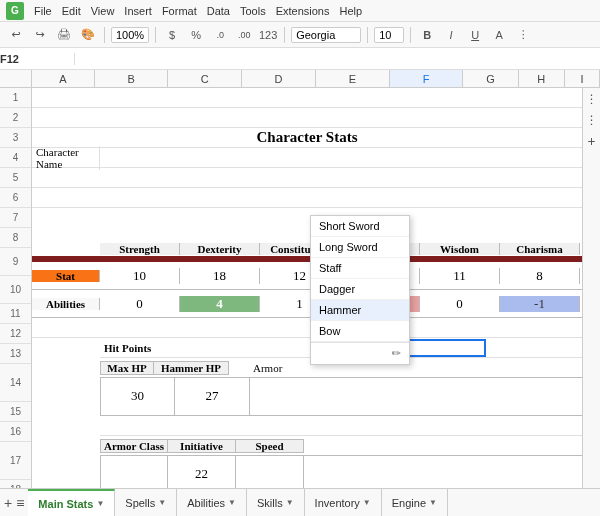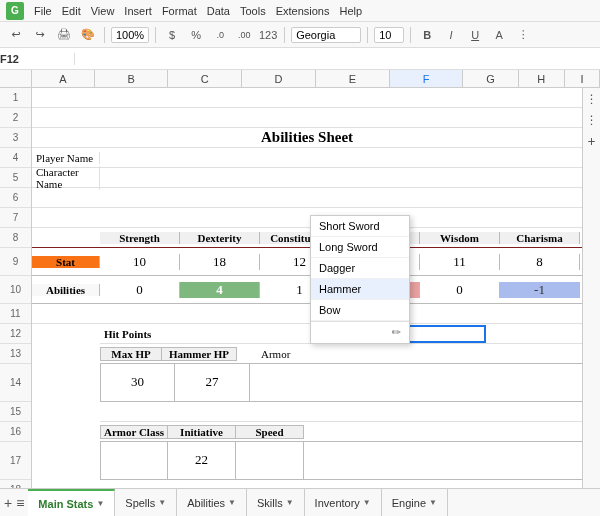--- a/index.html
+++ b/index.html
@@ -253,38 +253,34 @@
 
     </div>
 
     <div style="flex:1; overflow:hidden; position:relative; background:#fff;">
 
       <div style="height:20px; border-bottom:1px solid #e0e0e0;"></div>
 
       <div style="height:20px; border-bottom:1px solid #e0e0e0;"></div>
 
       <div style="height:20px; border-bottom:1px solid #e0e0e0; display:flex; align-items:center; justify-content:center;">
-        <div style="font-size:15px; font-weight:bold; font-family:Georgia,serif;">Abilities Sheet</div>
-      </div>
-
-      <div style="height:20px; border-bottom:1px solid #e0e0e0; display:flex; align-items:center;">
-        <div style="width:68px; border-right:1px solid #e0e0e0; padding:0 4px; font-size:11px; font-family:Georgia,serif;">Player Name</div>
-        <div style="flex:1; border-right:1px solid #e0e0e0; padding:0 4px;"></div>
-      </div>
+        <div style="font-size:15px; font-weight:bold; font-family:Georgia,serif;">Character Stats</div>
+      </div>
+
 
       <div style="height:20px; border-bottom:1px solid #e0e0e0; display:flex; align-items:center;">
         <div style="width:68px; border-right:1px solid #e0e0e0; padding:0 4px; font-size:11px; font-family:Georgia,serif;">Character Name</div>
         <div style="flex:1; border-right:1px solid #e0e0e0; padding:0 4px;"></div>
       </div>
 
       <div style="height:20px; border-bottom:1px solid #e0e0e0;"></div>
 
       <div style="height:20px; border-bottom:1px solid #e0e0e0;"></div>
 
-      <div style="height:20px; border-bottom:1px solid #7f1d1d; display:flex; align-items:center;">
+      <div style="height:20px; border-bottom:6px solid #7f1d1d; display:flex; align-items:center;margin-top:34px;">
         <div style="width:68px; border-right:1px solid #e0e0e0; background:#f0f0f0;"></div>
         <div style="width:80px; border-right:1px solid #bbb; background:#f0f0f0; display:flex; align-items:center; justify-content:center; font-size:11px; font-family:Georgia,serif; font-weight:bold;">Strength</div>
         <div style="width:80px; border-right:1px solid #bbb; background:#f0f0f0; display:flex; align-items:center; justify-content:center; font-size:11px; font-family:Georgia,serif; font-weight:bold;">Dexterity</div>
         <div style="width:80px; border-right:1px solid #bbb; background:#f0f0f0; display:flex; align-items:center; justify-content:center; font-size:11px; font-family:Georgia,serif; font-weight:bold;">Constitution</div>
         <div style="width:80px; border-right:1px solid #bbb; background:#f0f0f0; display:flex; align-items:center; justify-content:center; font-size:11px; font-family:Georgia,serif; font-weight:bold;">Intelligence</div>
         <div style="width:80px; border-right:1px solid #bbb; background:#f0f0f0; display:flex; align-items:center; justify-content:center; font-size:11px; font-family:Georgia,serif; font-weight:bold;">Wisdom</div>
         <div style="width:80px; border-right:1px solid #bbb; background:#f0f0f0; display:flex; align-items:center; justify-content:center; font-size:11px; font-family:Georgia,serif; font-weight:bold;">Charisma</div>
       </div>
 
       <div style="height:28px; border-bottom:1px solid #bbb; display:flex; align-items:center;">
@@ -319,21 +315,21 @@
           </div>
 
           <div style="height:20px; border-bottom:1px solid #e0e0e0; display:flex; align-items:center;">
             <div style="width:150px; font-size:11px; font-family:Georgia,serif; font-weight:bold; padding:0 4px;">Hit Points</div>
             <div style="width:110px;"></div>
             <div style="font-size:11px; font-family:Georgia,serif; padding:0 4px;">Weapon</div>
             <div style="width:80px; height:18px; border:2px solid #1a73e8; background:#fff; margin-left:2px;"></div>
           </div>
 
           <div style="height:20px; border-bottom:1px solid #bbb; display:flex; align-items:center;">
-            <div style="width:62px; border:1px solid #bbb; display:flex; align-items:center; justify-content:center; font-size:11px; font-family:Georgia,serif; font-weight:bold; background:#f0f0f0;">Max HP</div>
+            <div style="width:54px; border:1px solid #bbb; display:flex; align-items:center; justify-content:center; font-size:11px; font-family:Georgia,serif; font-weight:bold; background:#f0f0f0;">Max HP</div>
             <div style="width:75px; border:1px solid #bbb; border-left:none; display:flex; align-items:center; justify-content:center; font-size:11px; font-family:Georgia,serif; font-weight:bold; background:#f0f0f0;">Hammer HP</div>
             <div style="width:20px;"></div>
             <div style="font-size:11px; font-family:Georgia,serif; padding:0 4px;">Armor</div>
           </div>
 
           <div style="height:38px; border-bottom:1px solid #bbb; display:flex; align-items:center;">
             <div style="width:75px; border:1px solid #bbb; border-top:none; height:38px; display:flex; align-items:center; justify-content:center; font-size:13px; font-family:Georgia,serif;">30</div>
             <div style="width:75px; border:1px solid #bbb; border-top:none; border-left:none; height:38px; display:flex; align-items:center; justify-content:center; font-size:13px; font-family:Georgia,serif;">27</div>
           </div>
 
@@ -364,20 +360,21 @@
     <div style="width:18px; background:#f8f8f8; border-left:1px solid #ccc; display:flex; flex-direction:column; align-items:center; padding-top:4px; gap:6px;">
       <div style="font-size:12px; color:#555; cursor:pointer;">⋮</div>
       <div style="font-size:12px; color:#555; cursor:pointer;">⋮</div>
       <div style="font-size:14px; color:#555; cursor:pointer; font-weight:bold;">+</div>
     </div>
   </div>
 
   <div class="dropdown-overlay">
     <div class="dropdown-item">Short Sword</div>
     <div class="dropdown-item">Long Sword</div>
+    <div class="dropdown-item">Staff</div>
     <div class="dropdown-item">Dagger</div>
     <div class="dropdown-item hovered">Hammer</div>
     <div class="dropdown-item">Bow</div>
     <div class="dropdown-footer">
       <span class="pencil-icon">✏</span>
     </div>
   </div>
 
   <div class="tab-bar">
     <div class="tab-bar-icons">

